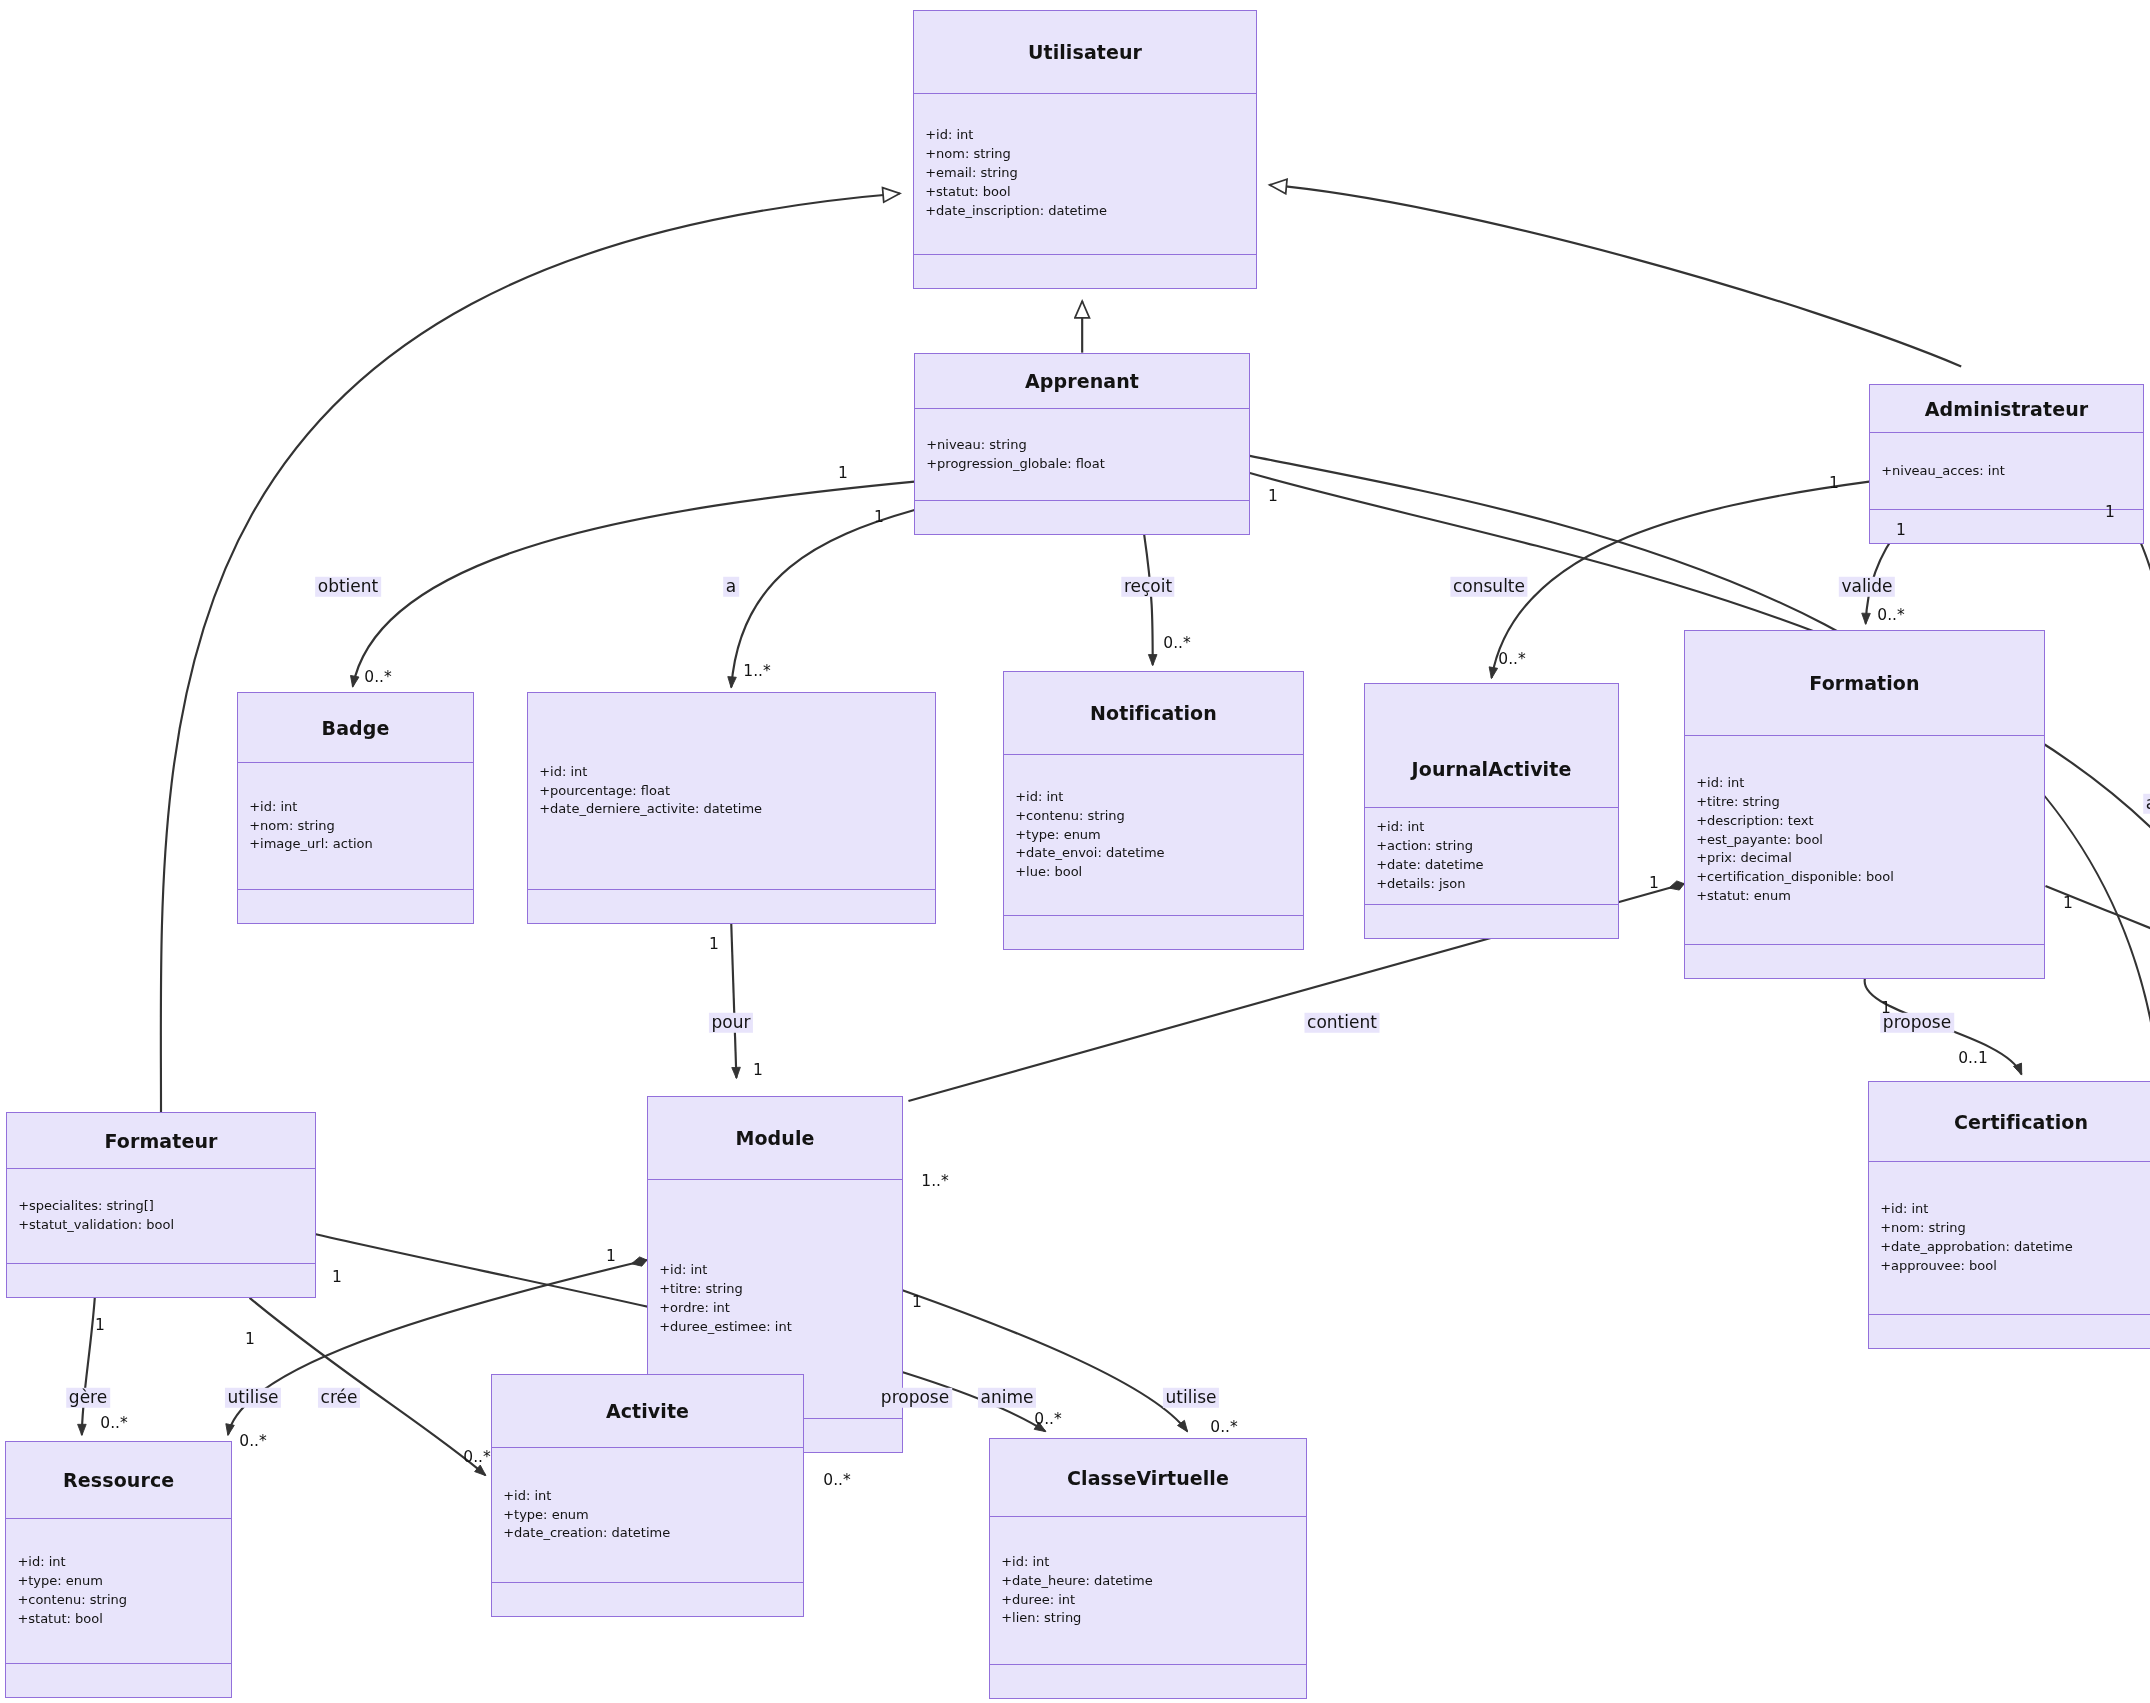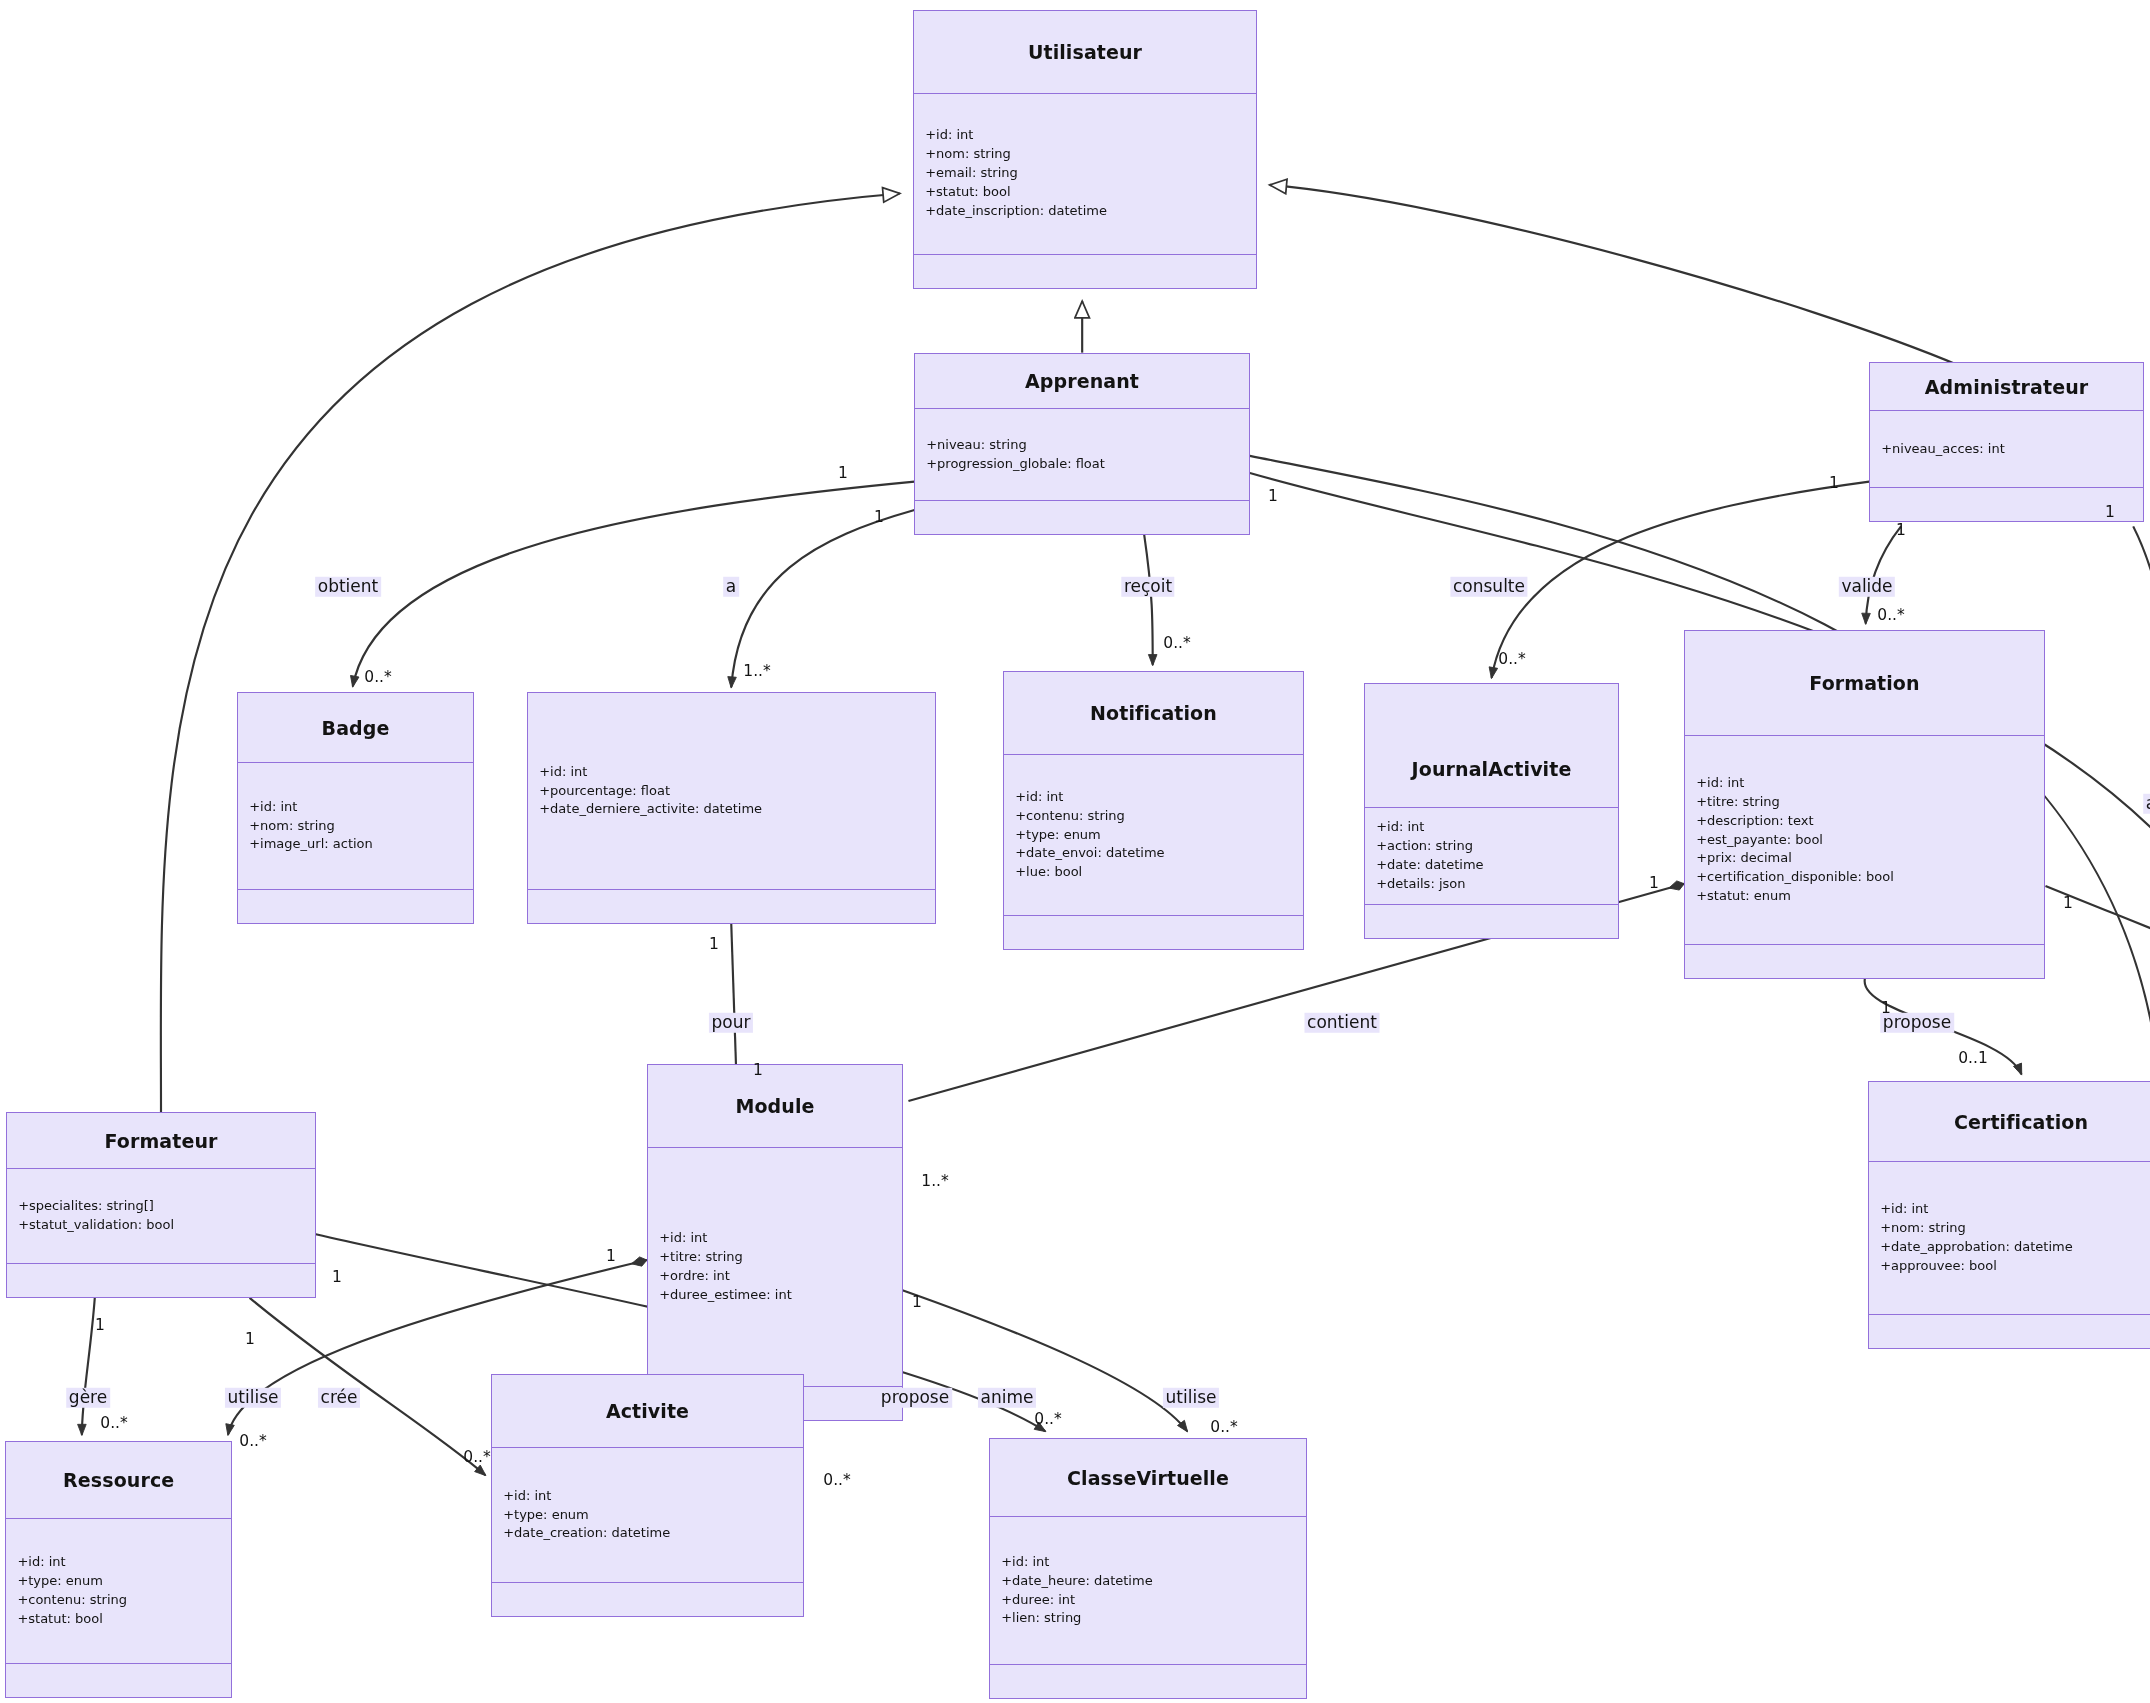--- a/index.html
+++ b/index.html
@@ -107,21 +107,21 @@
       <div class="uml-class" style="left: 914px; top: 353px; width: 336px; height: 182px;">
         <div class="uml-head" style="height: 55px;">
           <div class="uml-title">Apprenant</div>
         </div>
         <div class="uml-attrs">
           <div class="uml-attr">+niveau: string</div>
           <div class="uml-attr">+progression_globale: float</div>
         </div>
         <div class="uml-methods"></div>
       </div>
-      <div class="uml-class" style="left: 1869px; top: 362px; width: 275px; height: 160px;">
+      <div class="uml-class" style="left: 1869px; top: 384px; width: 275px; height: 160px;">
         <div class="uml-head" style="height: 48px;">
           <div class="uml-title">Administrateur</div>
         </div>
         <div class="uml-attrs">
           <div class="uml-attr">+niveau_acces: int</div>
         </div>
         <div class="uml-methods"></div>
       </div>
       <div class="uml-class" style="left: 237px; top: 692px; width: 237px; height: 232px;">
         <div class="uml-head" style="height: 70px;">
@@ -185,21 +185,21 @@
       <div class="uml-class" style="left: 6px; top: 1112px; width: 310px; height: 186px;">
         <div class="uml-head" style="height: 56px;">
           <div class="uml-title">Formateur</div>
         </div>
         <div class="uml-attrs">
           <div class="uml-attr">+specialites: string[]</div>
           <div class="uml-attr">+statut_validation: bool</div>
         </div>
         <div class="uml-methods"></div>
       </div>
-      <div class="uml-class" style="left: 647px; top: 1064px; width: 256px; height: 357px;">
+      <div class="uml-class" style="left: 647px; top: 1096px; width: 256px; height: 357px;">
         <div class="uml-head" style="height: 83px;">
           <div class="uml-title">Module</div>
         </div>
         <div class="uml-attrs">
           <div class="uml-attr">+id: int</div>
           <div class="uml-attr">+titre: string</div>
           <div class="uml-attr">+ordre: int</div>
           <div class="uml-attr">+duree_estimee: int</div>
         </div>
         <div class="uml-methods"></div>

